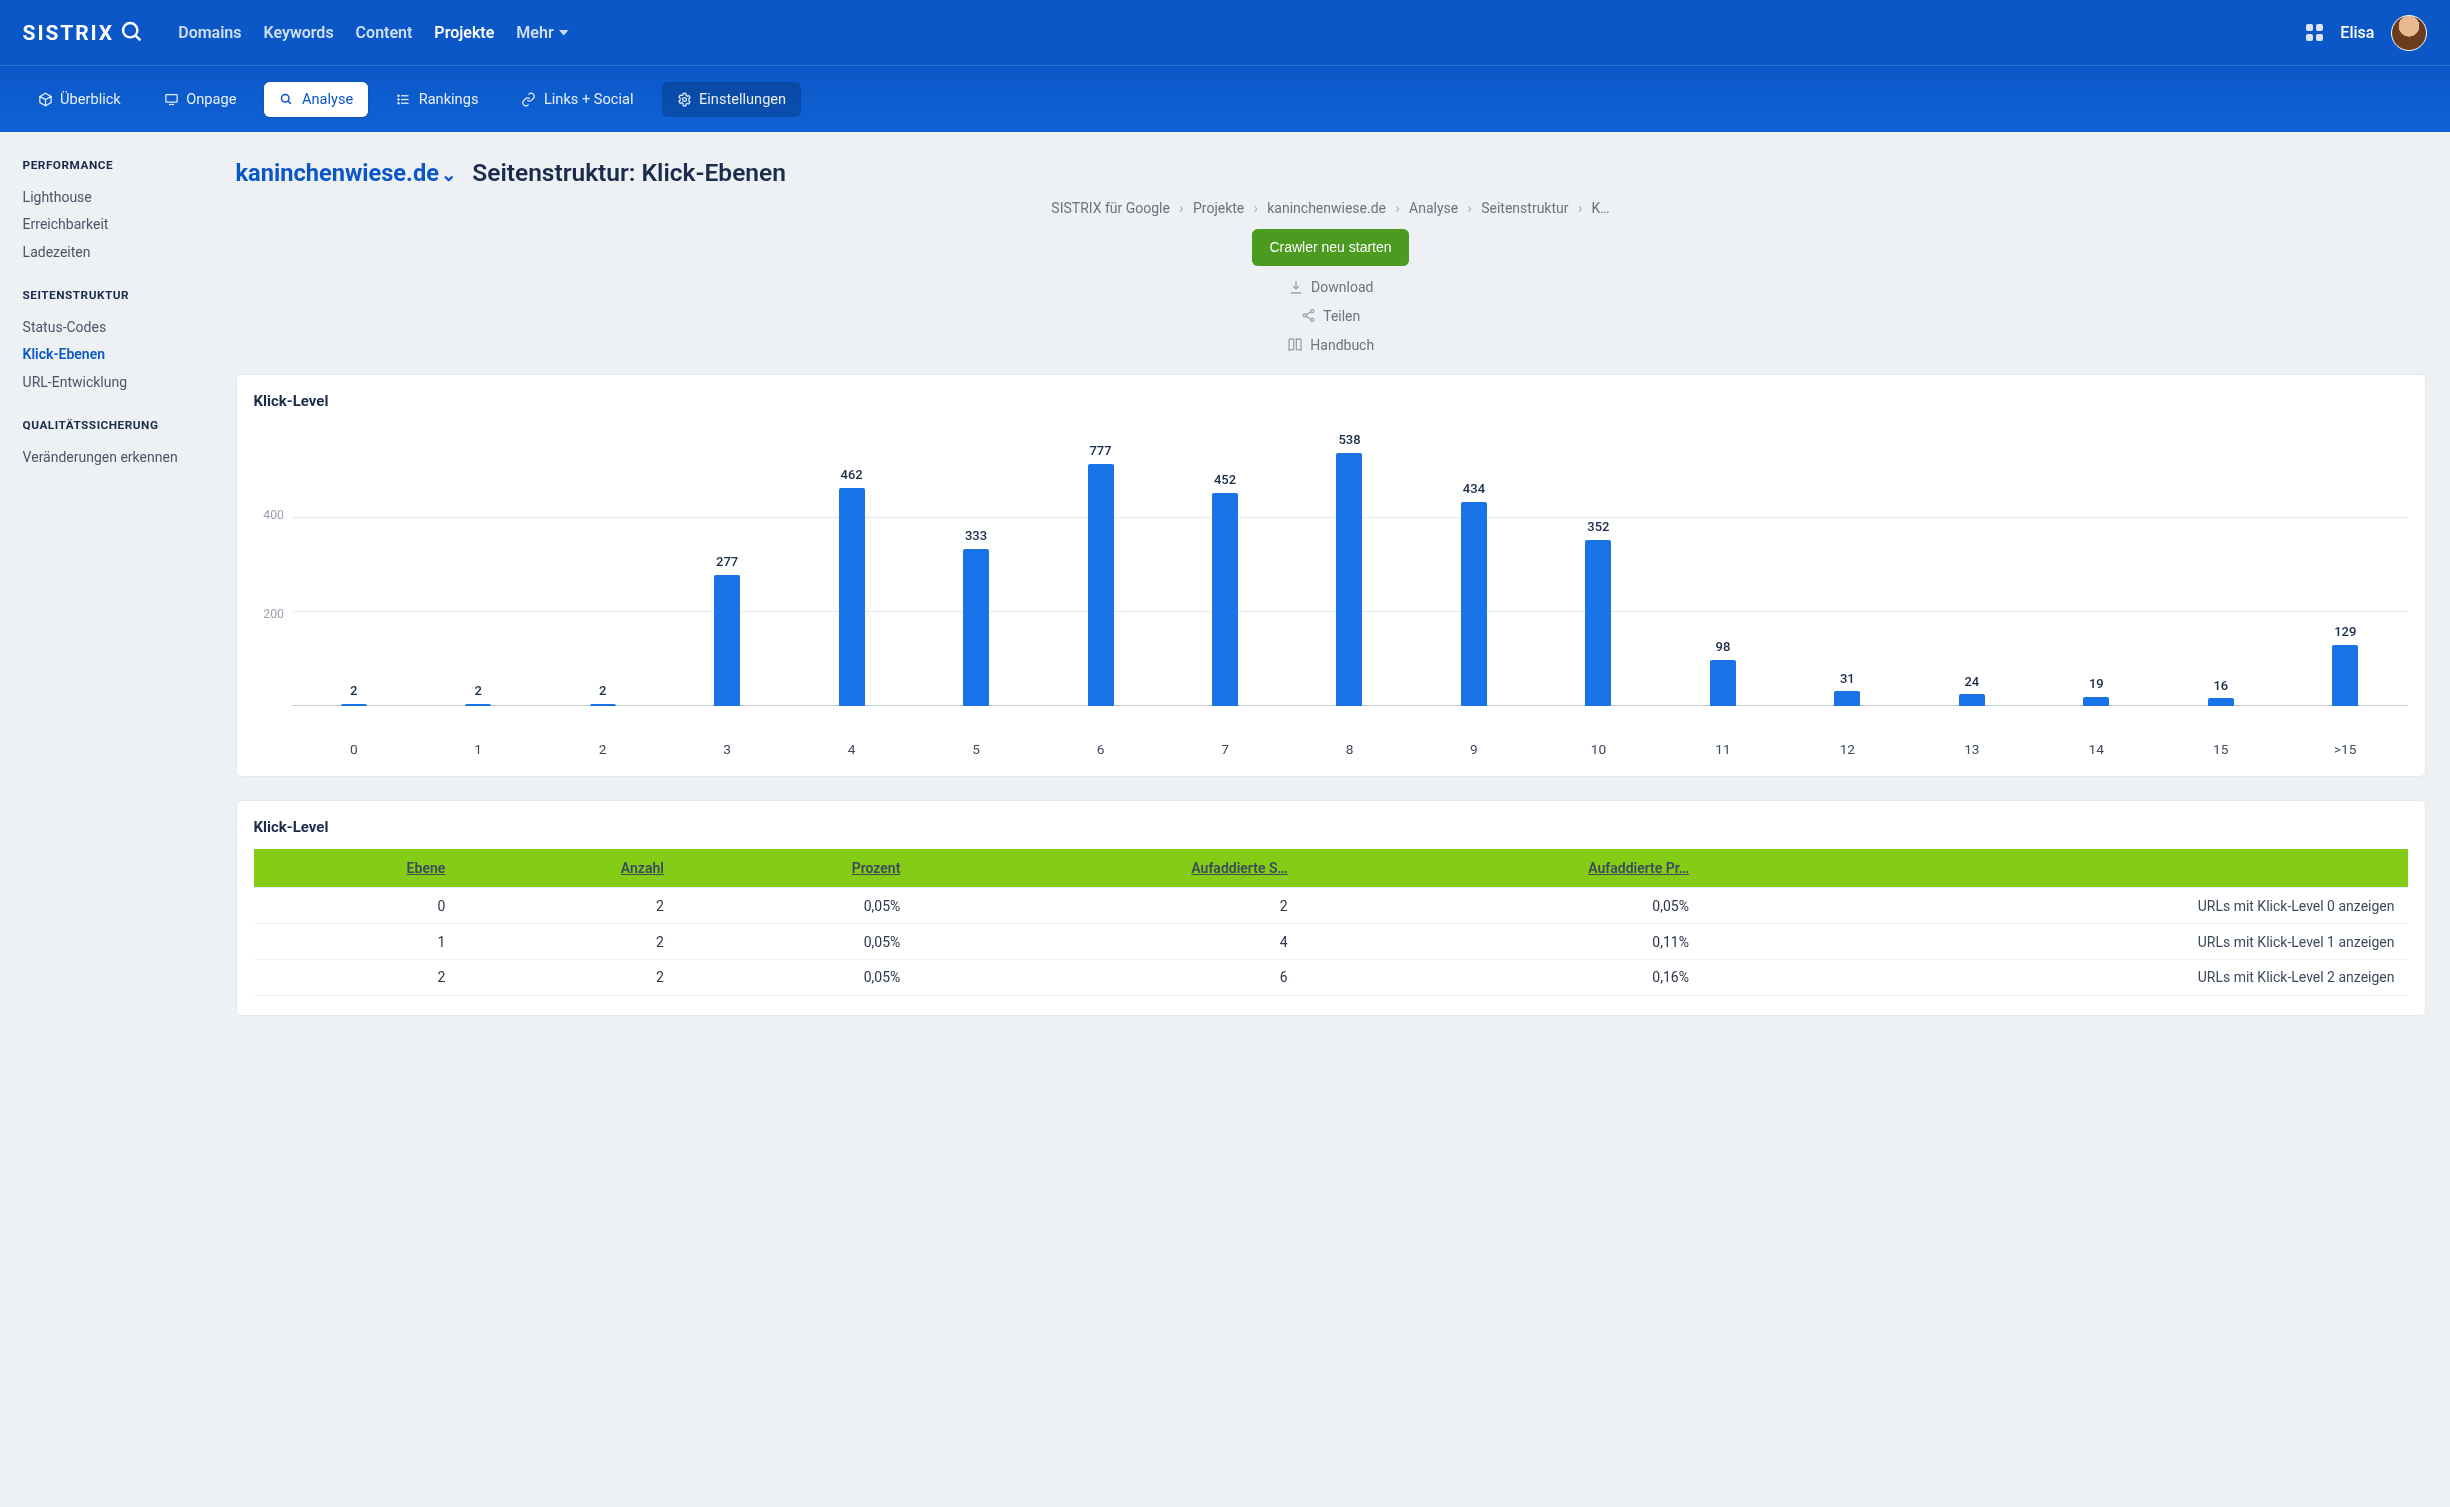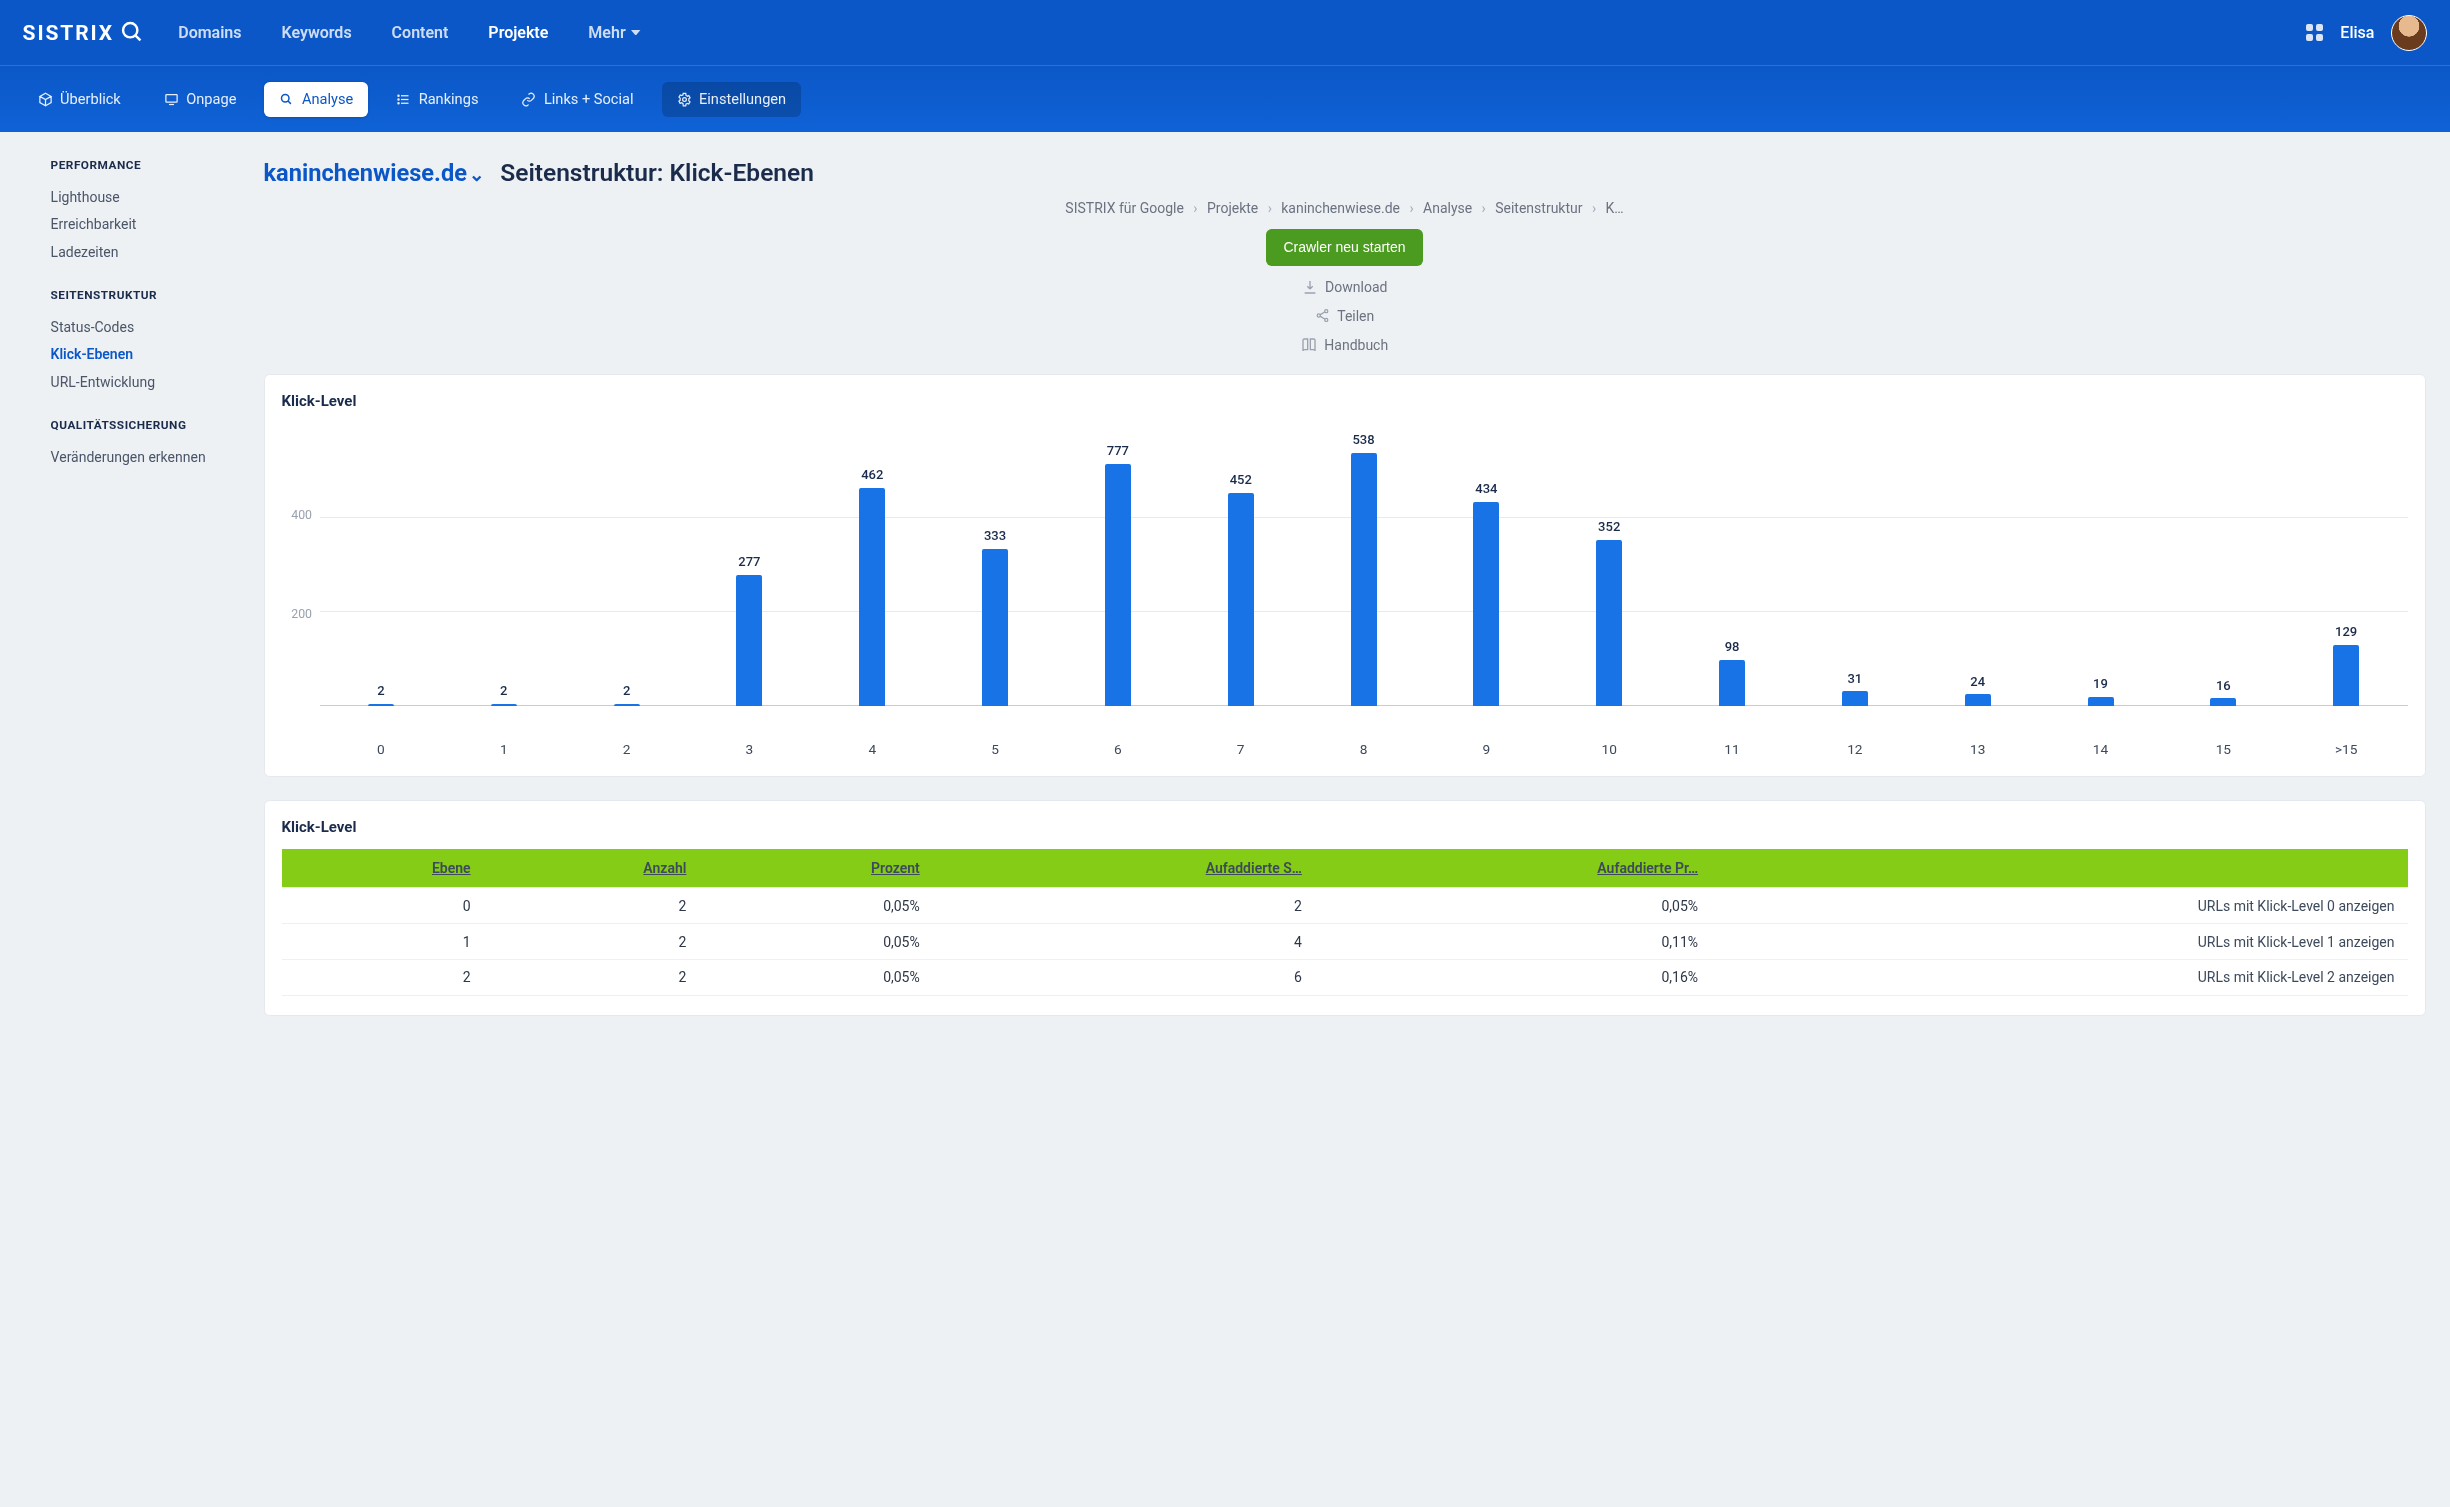--- a/index.html
+++ b/index.html
@@ -25,21 +25,21 @@
   }
   .logo {
     display: flex;
     align-items: center;
     font-weight: 700;
     letter-spacing: 1.9px;
     font-size: 21px;
     margin-right: 34px;
   }
   .logo svg { margin-left: 5.7px; }
-  .main-nav { display: flex; align-items: center; gap: 40px; }
+  .main-nav { display: flex; align-items: center; gap: 22px; }
   .main-nav a {
     color: rgba(255,255,255,0.8);
     font-weight: 600;
     font-size: 16px;
     text-decoration: none;
   }
   .main-nav a.active { color: #fff; }
   .main-nav .mehr { display:flex; align-items:center; gap:5.7px; }
   .topbar-spacer { flex: 1; }
   .user-area { display:flex; align-items:center; gap: 17px; }
@@ -67,21 +67,21 @@
     padding: 8.5px 15px;
     border-radius: 5.7px;
     font-size: 14.6px;
     text-decoration:none;
   }
   .tab.active { background:#fff; color:#0b57c7; box-shadow: 0 0.9px 2.8px rgba(0,0,0,.15); }
   .tab.dark { background: rgba(0,0,0,0.18); }
   .tab svg { width:15px; height:15px; }
 
   
-  .layout { display:flex;padding-left:28px; }
+  .layout { display:flex; }
   .sidebar {
     width: 211px;
     padding: 26px 19px 38px 22.6px;
     background:#eef1f4;
     font-size: 14px;
   }
   .side-group-title {
     font-size: 11.8px;
     letter-spacing: 0.5px;
     color:#1b2b4b;

